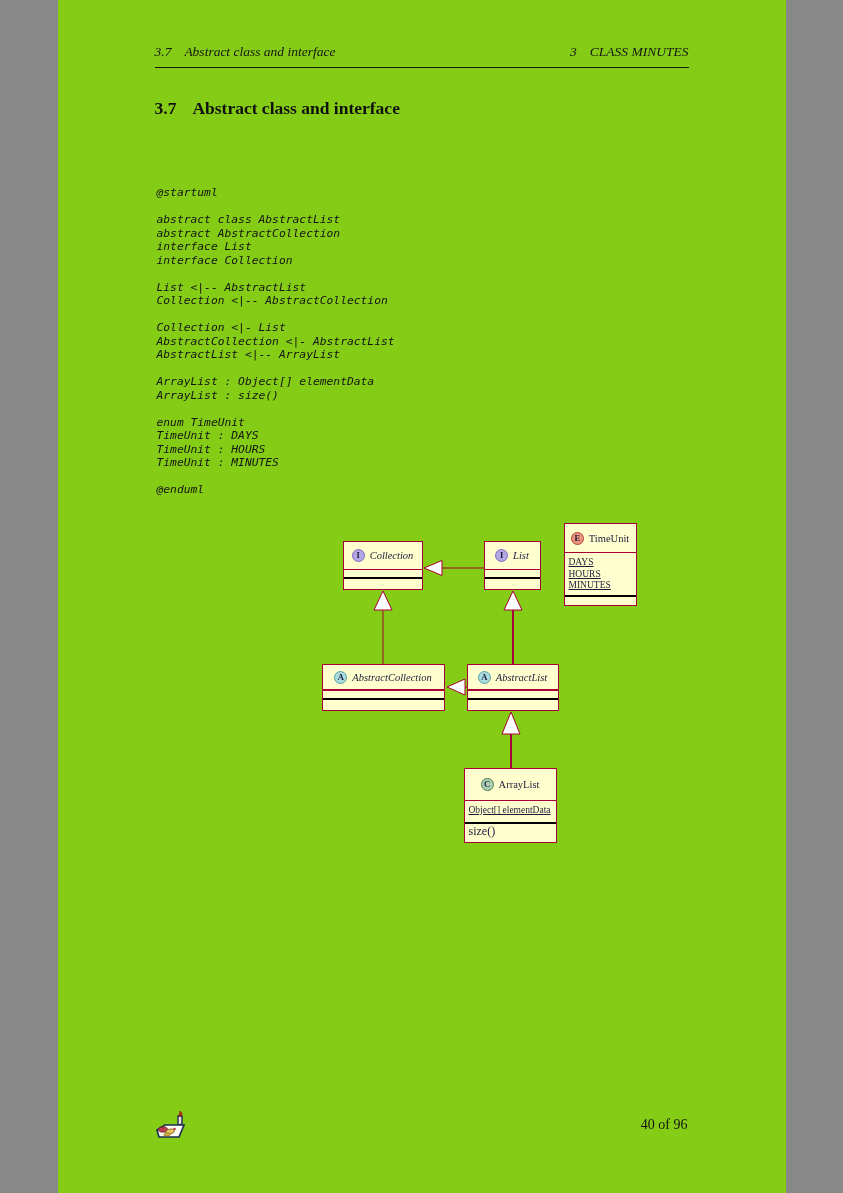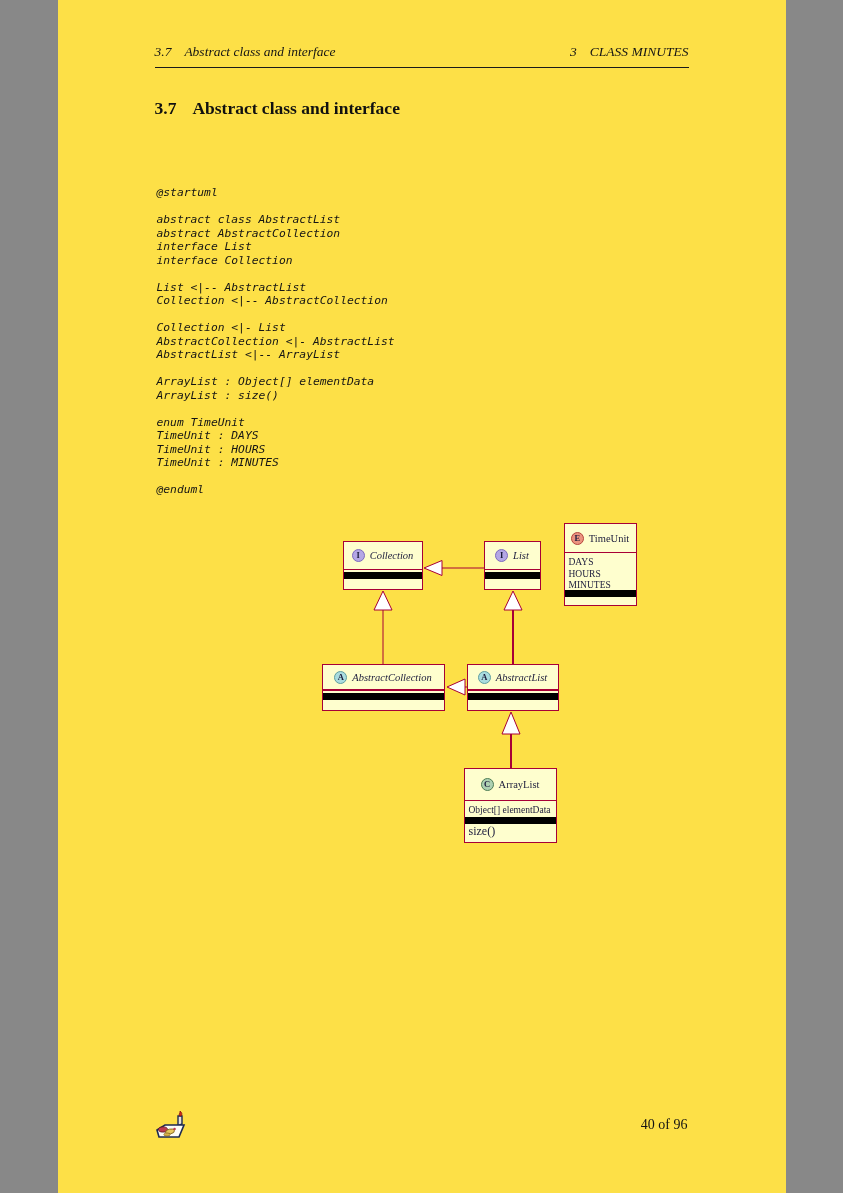--- a/index.html
+++ b/index.html
@@ -1,20 +1,20 @@
 <!DOCTYPE html>
 <html><head>
 <meta charset="utf-8">
 <style>
   html,body{margin:0;padding:0;}
   body{background:#888;}
   .page{
     position:relative;
     width:728px;height:1193px;
-    background:#fde047;
+    background:#84cc16;
     font-family:"Liberation Serif",serif;
     color:#111;
     overflow:hidden;
     margin:0 auto;
   }
   
   .header{
     position:absolute;left:97px;right:97px;top:44px;
     display:flex;justify-content:space-between;align-items:baseline;
     font-style:italic;font-size:13.5px;color:#151515;
@@ -67,23 +67,24 @@
     width:13px;height:13px;border-radius:50%;
     box-sizing:border-box;border:1px solid;
     font-size:8.5px;font-weight:bold;line-height:11px;text-align:center;
     flex:0 0 auto;color:#1c1c3c;
   }
   .icon-interface{background:#b4a7e5;border-color:#7e6bbf;}
   .icon-abstract{background:#a9dcdf;border-color:#5f9ea0;}
   .icon-class{background:#add1b2;border-color:#4e7d55;}
   .icon-enum{background:#eb937f;border-color:#b5463c;}
   .uml-fields{
-    box-sizing:border-box;border-bottom:7px solid #000000;
+    box-sizing:border-box;border-bottom:2px solid #000000;
     font-size:9.5px;line-height:11.5px;padding:2px 4px 0 4px;
     overflow:hidden;
+    text-decoration:underline;
   }
   .uml-methods{
     box-sizing:border-box;
     font-size:12px;line-height:11.5px;padding:2px 4px 0 4px;
     overflow:hidden;
   }
   
   .box-collection{left:21px;top:18px;width:80px;height:49px;}
   .box-collection .uml-title{height:28px;}
   .box-collection .uml-fields{height:9px;}

